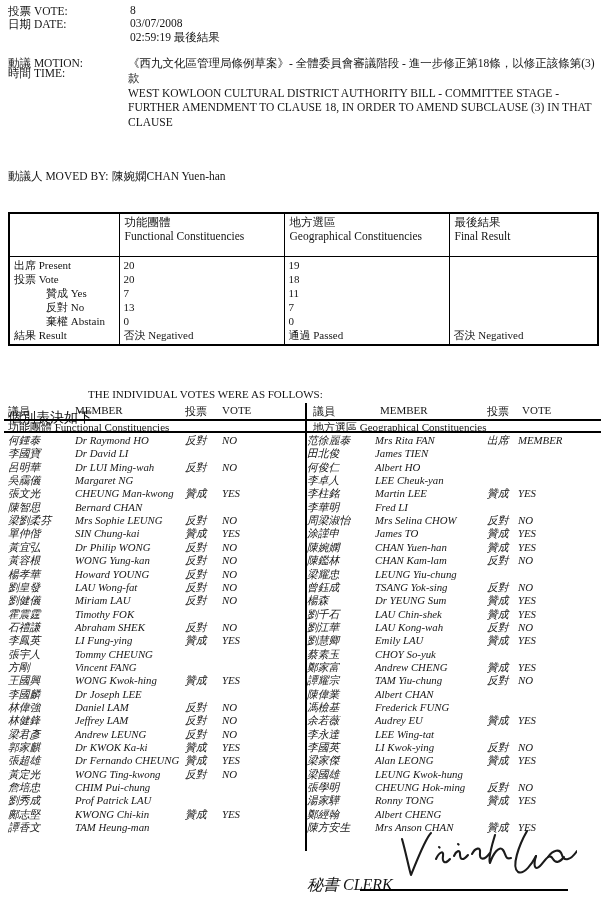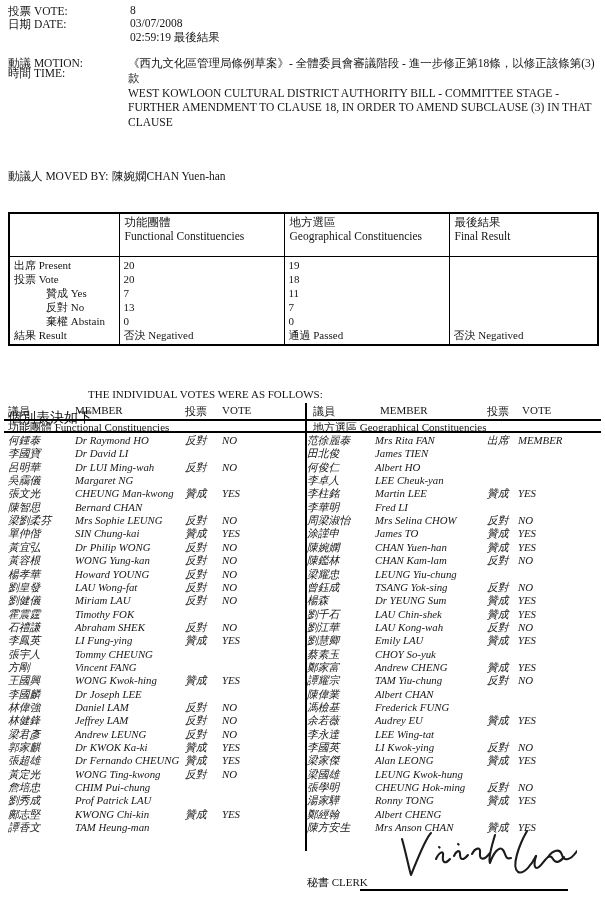--- a/index.html
+++ b/index.html
@@ -459,21 +459,21 @@
         <span class="en">Albert CHENG</span>
       </div>
       <div class="mrow" style="top: 387.15px;">
         <span class="zh">陳方安生</span>
         <span class="en">Mrs Anson CHAN</span>
         <span class="vzh">贊成</span>
         <span class="ven">YES</span>
       </div>
     </div>
 
-  <div class="abs" style="left:307px;top:875px;font-size:11px;">秘書 CLERK</div>
+  <div class="abs" style="left:307px;top:875px;font-size:16px;font-style:italic;">秘書 CLERK</div>
   <div class="hrule" style="left:360px;top:889px;width:208px;"></div>
   <svg class="sig-svg" width="185" height="64" viewBox="0 0 185 64">
     <g fill="none" stroke="#1b1b1b" stroke-width="2.1" stroke-linecap="round" stroke-linejoin="round">
       <path d="M10,16 C14,30 17,46 19,52 C24,40 33,16 39,10"></path>
       <path d="M44,36 c3,-7 8,-9 7,-3 c-1,6 2,9 7,3"></path>
       <path d="M62,33 c2,-5 6,-7 6,-2 c0,6 3,7 8,1"></path>
       <path d="M80,31 c3,-6 9,-8 8,-1 c-1,7 4,8 10,0"></path>
       <path d="M103,12 c-4,13 -7,24 -5,28 c3,-9 9,-18 13,-13 c3,4 2,10 8,8"></path>
       <path d="M47,24 l0.6,0.6"></path>
       <path d="M66,21 l0.6,0.6"></path>

